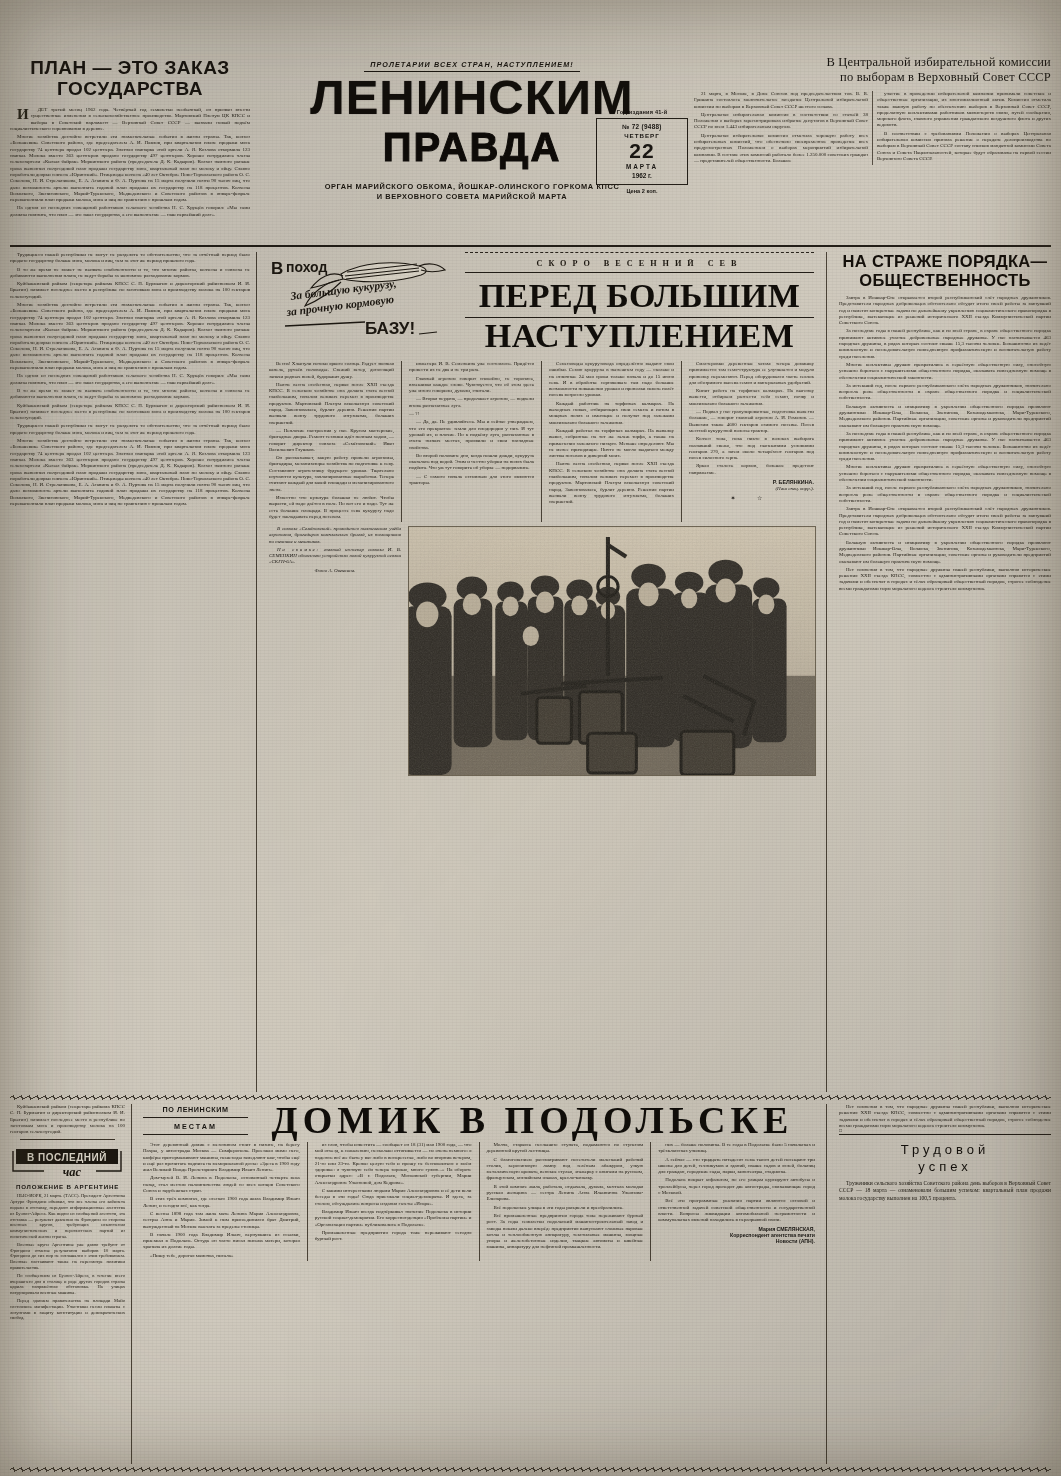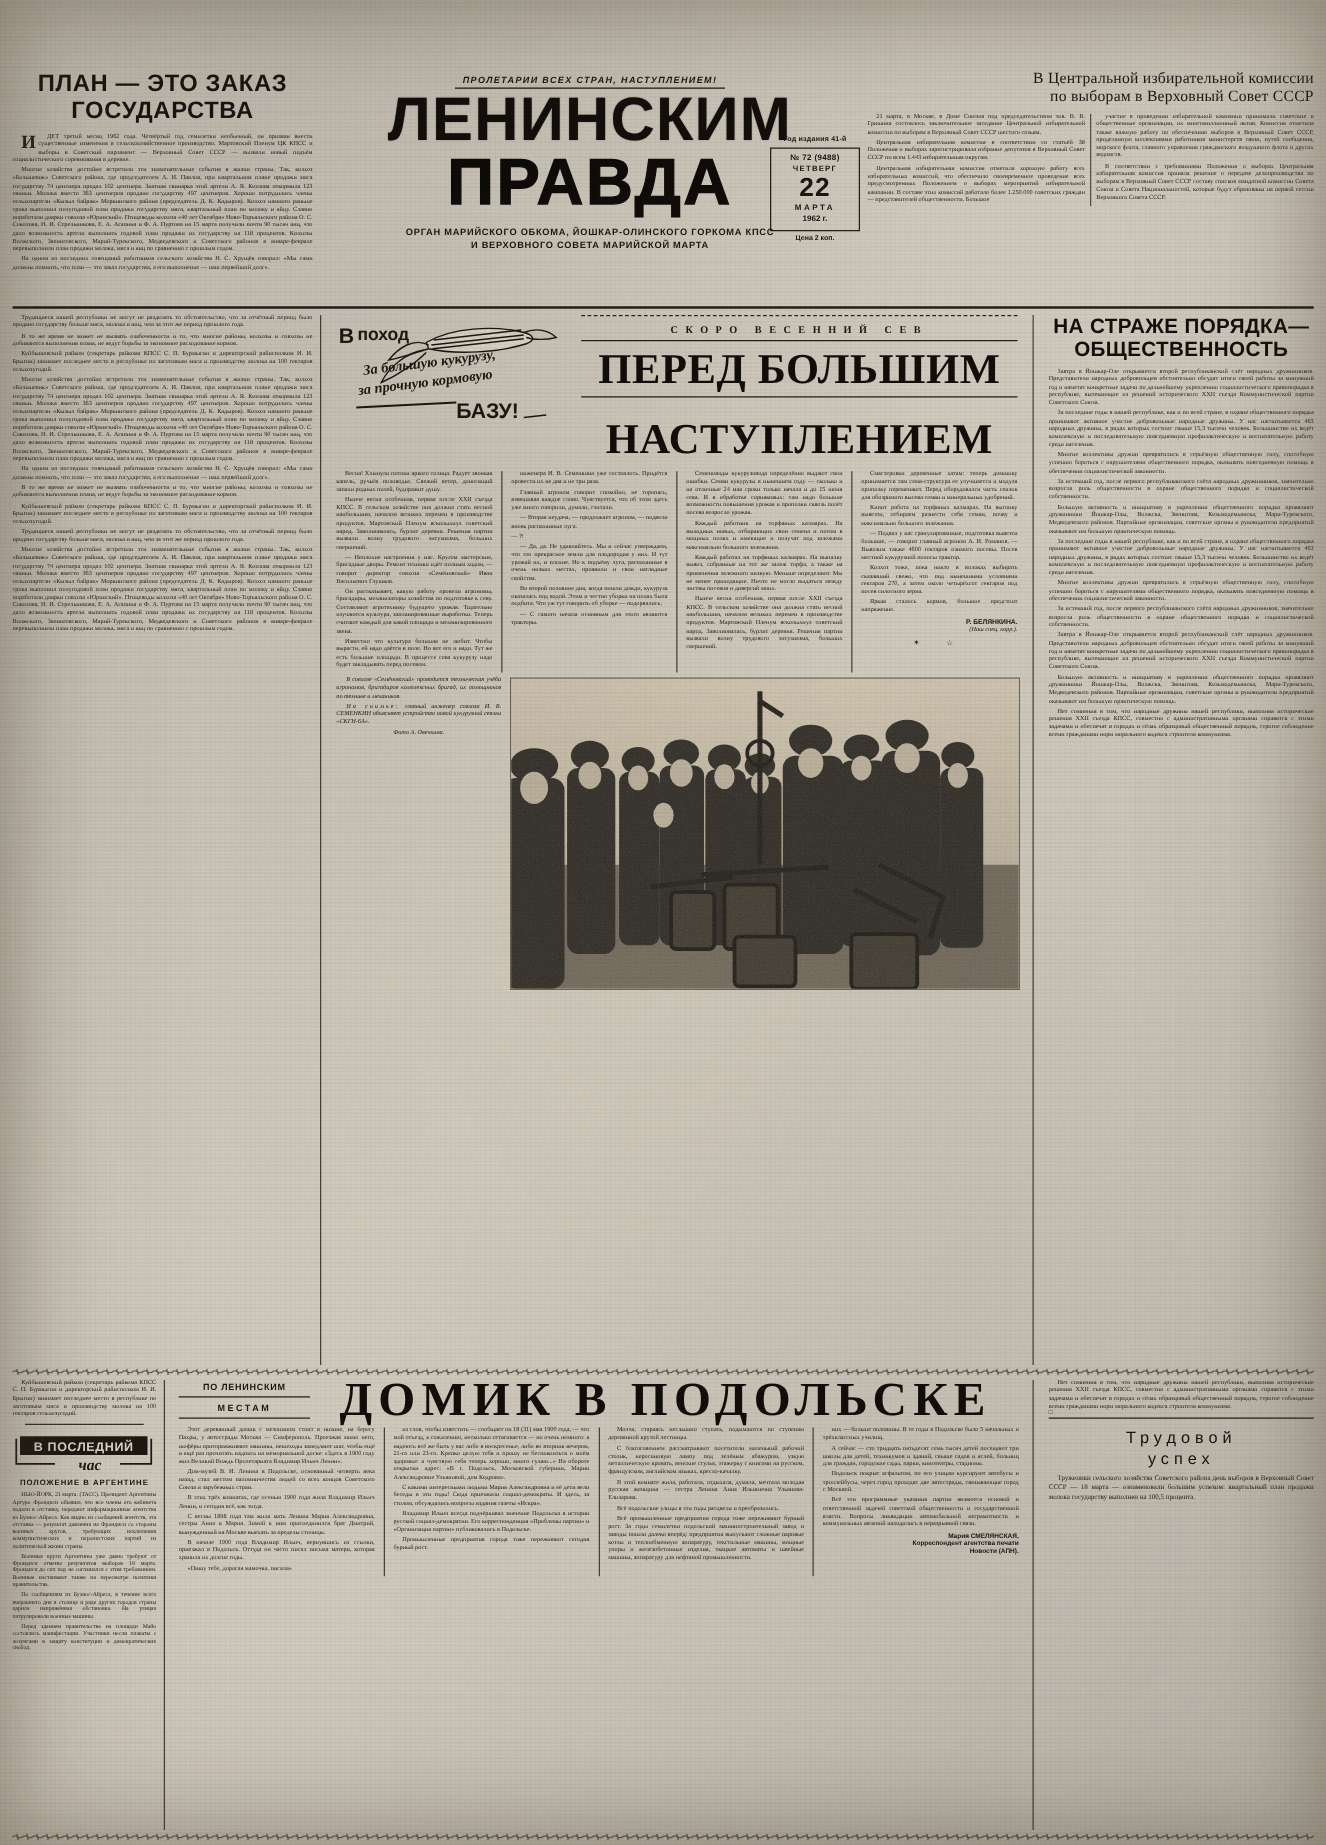--- a/index.html
+++ b/index.html
@@ -80,31 +80,31 @@
   }
   .masthead{
     font-family:"Liberation Sans", sans-serif;
     font-weight:bold; font-size:49px; line-height:46px;
     letter-spacing:1px; color:#120f0b;
     margin-top:2px;
     text-shadow:0 0 1px rgba(0,0,0,.5);
   }
   .masthead2{
     font-family:"Liberation Sans", sans-serif;
-    font-weight:bold; font-size:52px; line-height:54px;
+    font-weight:bold; font-size:40px; line-height:54px;
     letter-spacing:2px; color:#0f0c09;
     -webkit-text-stroke:1px #0f0c09;
   }
   .organ{
     font-family:"Liberation Sans", sans-serif;
     font-weight:bold; font-size:7.4px; line-height:10px;
     letter-spacing:.6px; margin-top:8px; color:#1d1811;
   }
   .datebox-wrap{
-    position:absolute; right:-6px; top:56px; width:72px; text-align:center;
+    position:absolute; right:-6px; top:56px; width:92px; text-align:center;
   }
   .year-line{font-family:"Liberation Sans",sans-serif; font-size:5.6px; font-weight:bold; letter-spacing:.2px; margin-bottom:3px;}
   .datebox{
     border:1.4px solid #241f18; padding:3px 2px 4px 2px;
     font-family:"Liberation Sans", sans-serif; line-height:9px;
   }
   .datebox .n{font-size:6.4px; font-weight:bold; letter-spacing:.3px;}
   .datebox .d{font-size:6.2px; font-weight:bold; letter-spacing:1px;}
   .datebox .big{font-size:21px; font-weight:bold; line-height:22px; letter-spacing:1px;}
   .datebox .m{font-size:6.4px; font-weight:bold; letter-spacing:2px;}
@@ -133,21 +133,21 @@
     font-weight:bold; font-size:8.2px; letter-spacing:6px;
     text-align:center; color:#1d1811;
     border-bottom:1.4px solid #241f18; padding-bottom:4px;
   }
   .big-head{
     font-family:"Liberation Serif", serif;
     font-weight:bold; font-size:34px; line-height:36px;
     letter-spacing:.5px; text-align:center; color:#110e0a;
     margin:5px 0 0 0;
   }
-  .big-head .ln2{display:block; border-top:1.3px solid #241f18; padding-top:16px; margin-top:3px;}
+  .big-head .ln2{display:block; border-top:1.3px solid #241f18; padding-top:0; margin-top:3px;}
 
   .sec-head{
     font-family:"Liberation Sans", sans-serif;
     font-weight:bold; font-size:16.5px; line-height:19px;
     letter-spacing:.3px; text-align:center; color:#140f0a;
     margin:0 0 5px 0;
   }
   .sig{font-weight:bold; text-align:right; font-size:5.4px; margin-top:3px; font-family:"Liberation Sans",sans-serif;}
   .sig-sub{text-align:right; font-size:5px; font-style:italic; margin-top:1px;}
   .stars{text-align:center; font-size:6px; letter-spacing:10px; margin:3px 0;}

